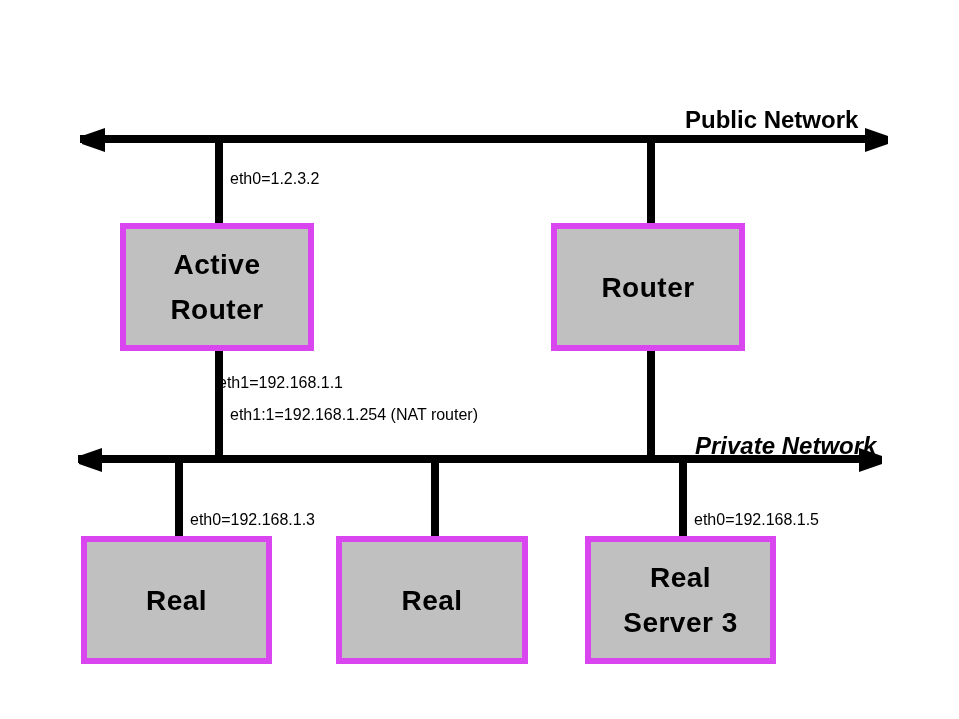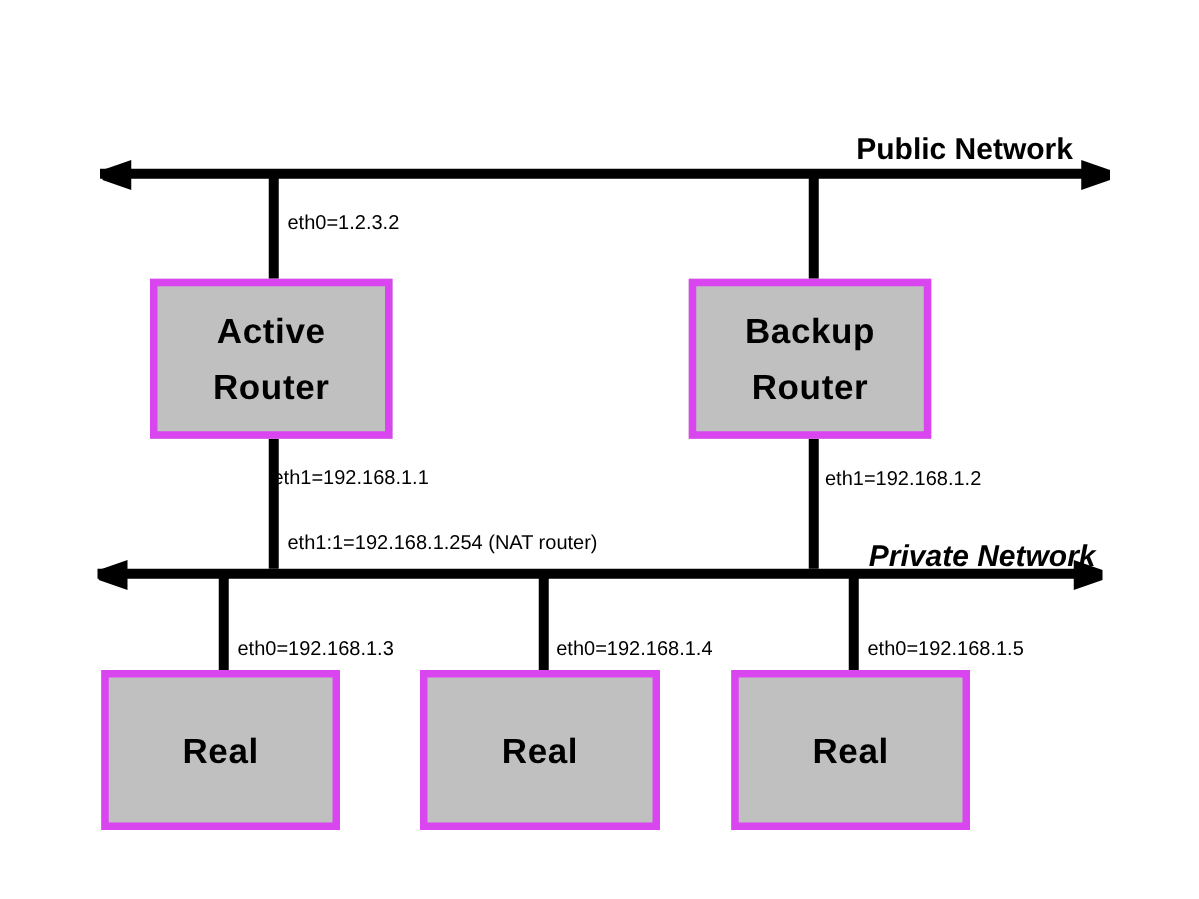--- a/index.html
+++ b/index.html
@@ -84,39 +84,37 @@
   <div class="vline" style="left:639px; top:129px; height:86px;"></div>
   <div class="vline" style="left:207px; top:343px; height:104px;"></div>
   <div class="vline" style="left:639px; top:343px; height:104px;"></div>
   <div class="vline" style="left:167px; top:449px; height:79px;"></div>
   <div class="vline" style="left:423px; top:449px; height:79px;"></div>
   <div class="vline" style="left:671px; top:449px; height:79px;"></div>
 
   <div class="iflabel" style="left:218px; top:154px;">eth0=1.2.3.2</div>
 
   <div class="iflabel" style="left:206px; top:358px;">eth1=192.168.1.1</div>
-  <div class="iflabel" style="left:218px; top:390px;margin-top:20px;">eth1:1=192.168.1.254 (NAT router)</div>
-  <div class="iflabel" style="left:648px; top:359px;">eth1=192.168.1.2</div>
+  <div class="iflabel" style="left:218px; top:390px;">eth1:1=192.168.1.254 (NAT router)</div>
 
   <div class="iflabel" style="left:178px; top:495px;">eth0=192.168.1.3</div>
-  <div class="iflabel" style="left:433px; top:495px;">eth0=192.168.1.4</div>
   <div class="iflabel" style="left:682px; top:495px;">eth0=192.168.1.5</div>
 
   <div class="node" style="left:112px; top:215px; width:194px; height:128px;">
     <span>Active</span>
     <span>Router</span>
   </div>
   <div class="node" style="left:543px; top:215px; width:194px; height:128px;">
-    <span>Backup</span>
     <span>Router</span>
   </div>
 
   <div class="node" style="left:73px; top:528px; width:191px; height:128px;">
     <span>Real</span>
   </div>
   <div class="node" style="left:328px; top:528px; width:192px; height:128px;">
     <span>Real</span>
   </div>
   <div class="node" style="left:577px; top:528px; width:191px; height:128px;">
     <span>Real</span>
+    <span>Server 3</span>
   </div>
 
 </div>
 
 </body></html>

